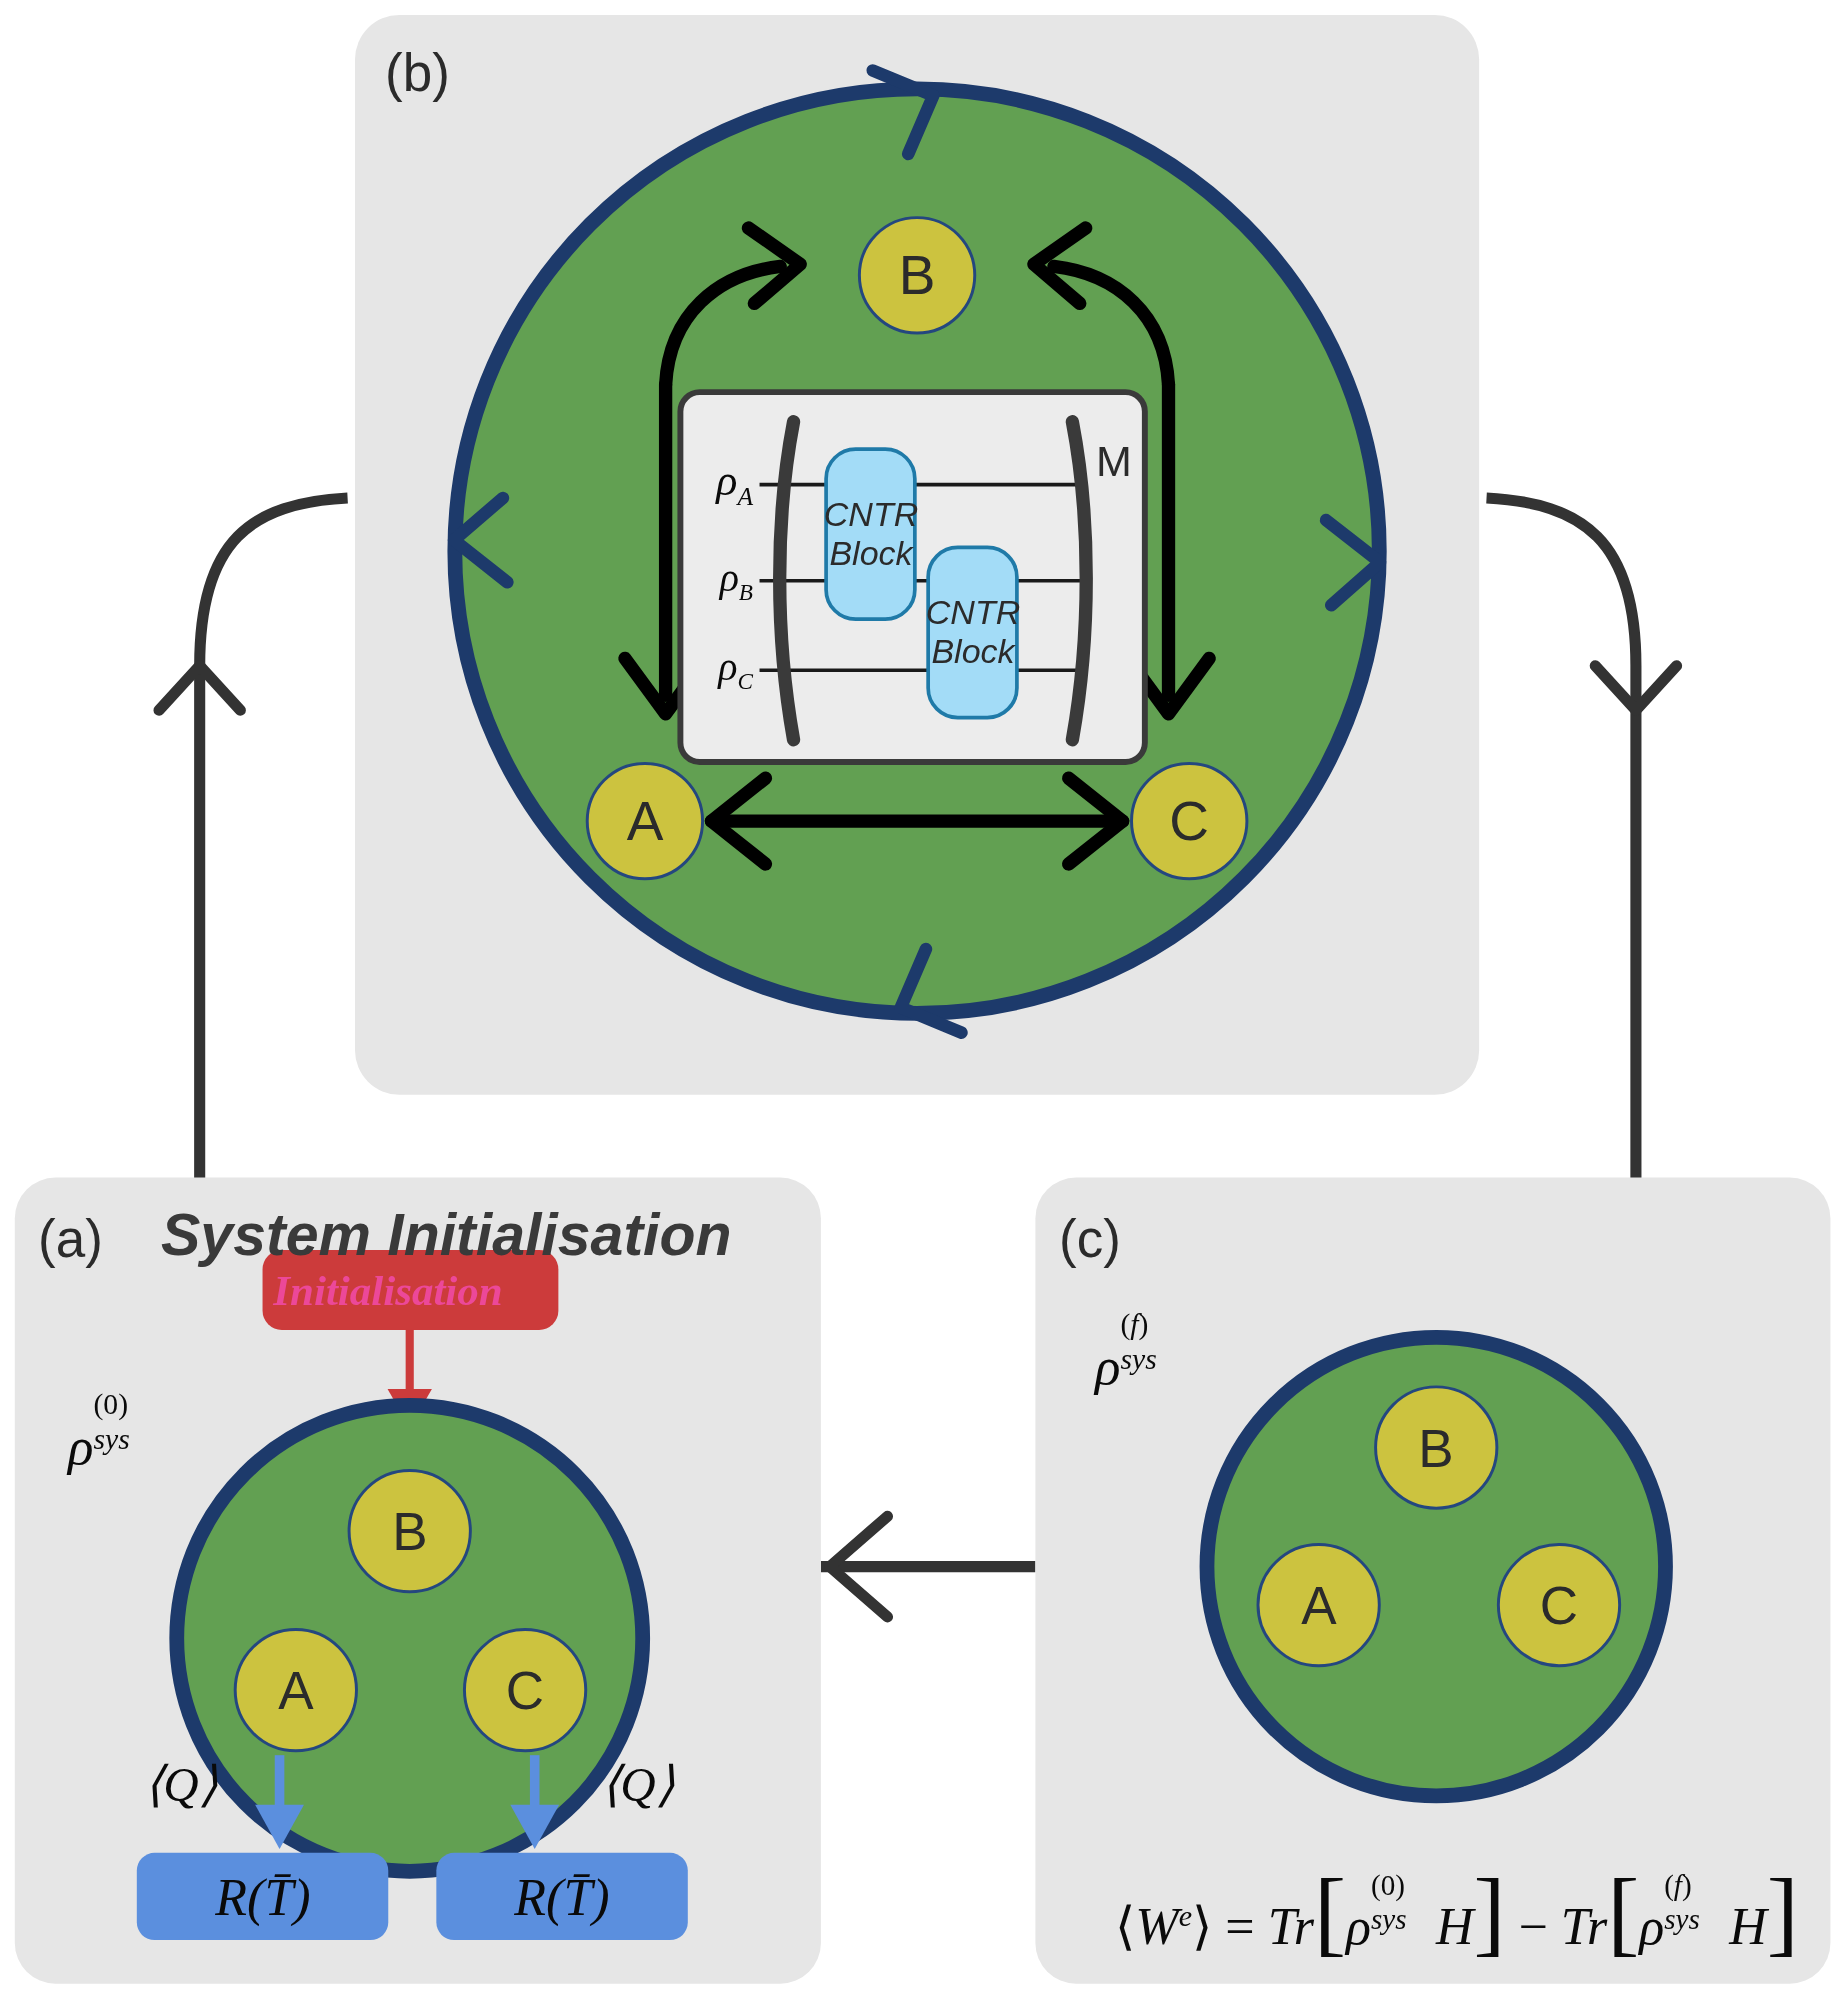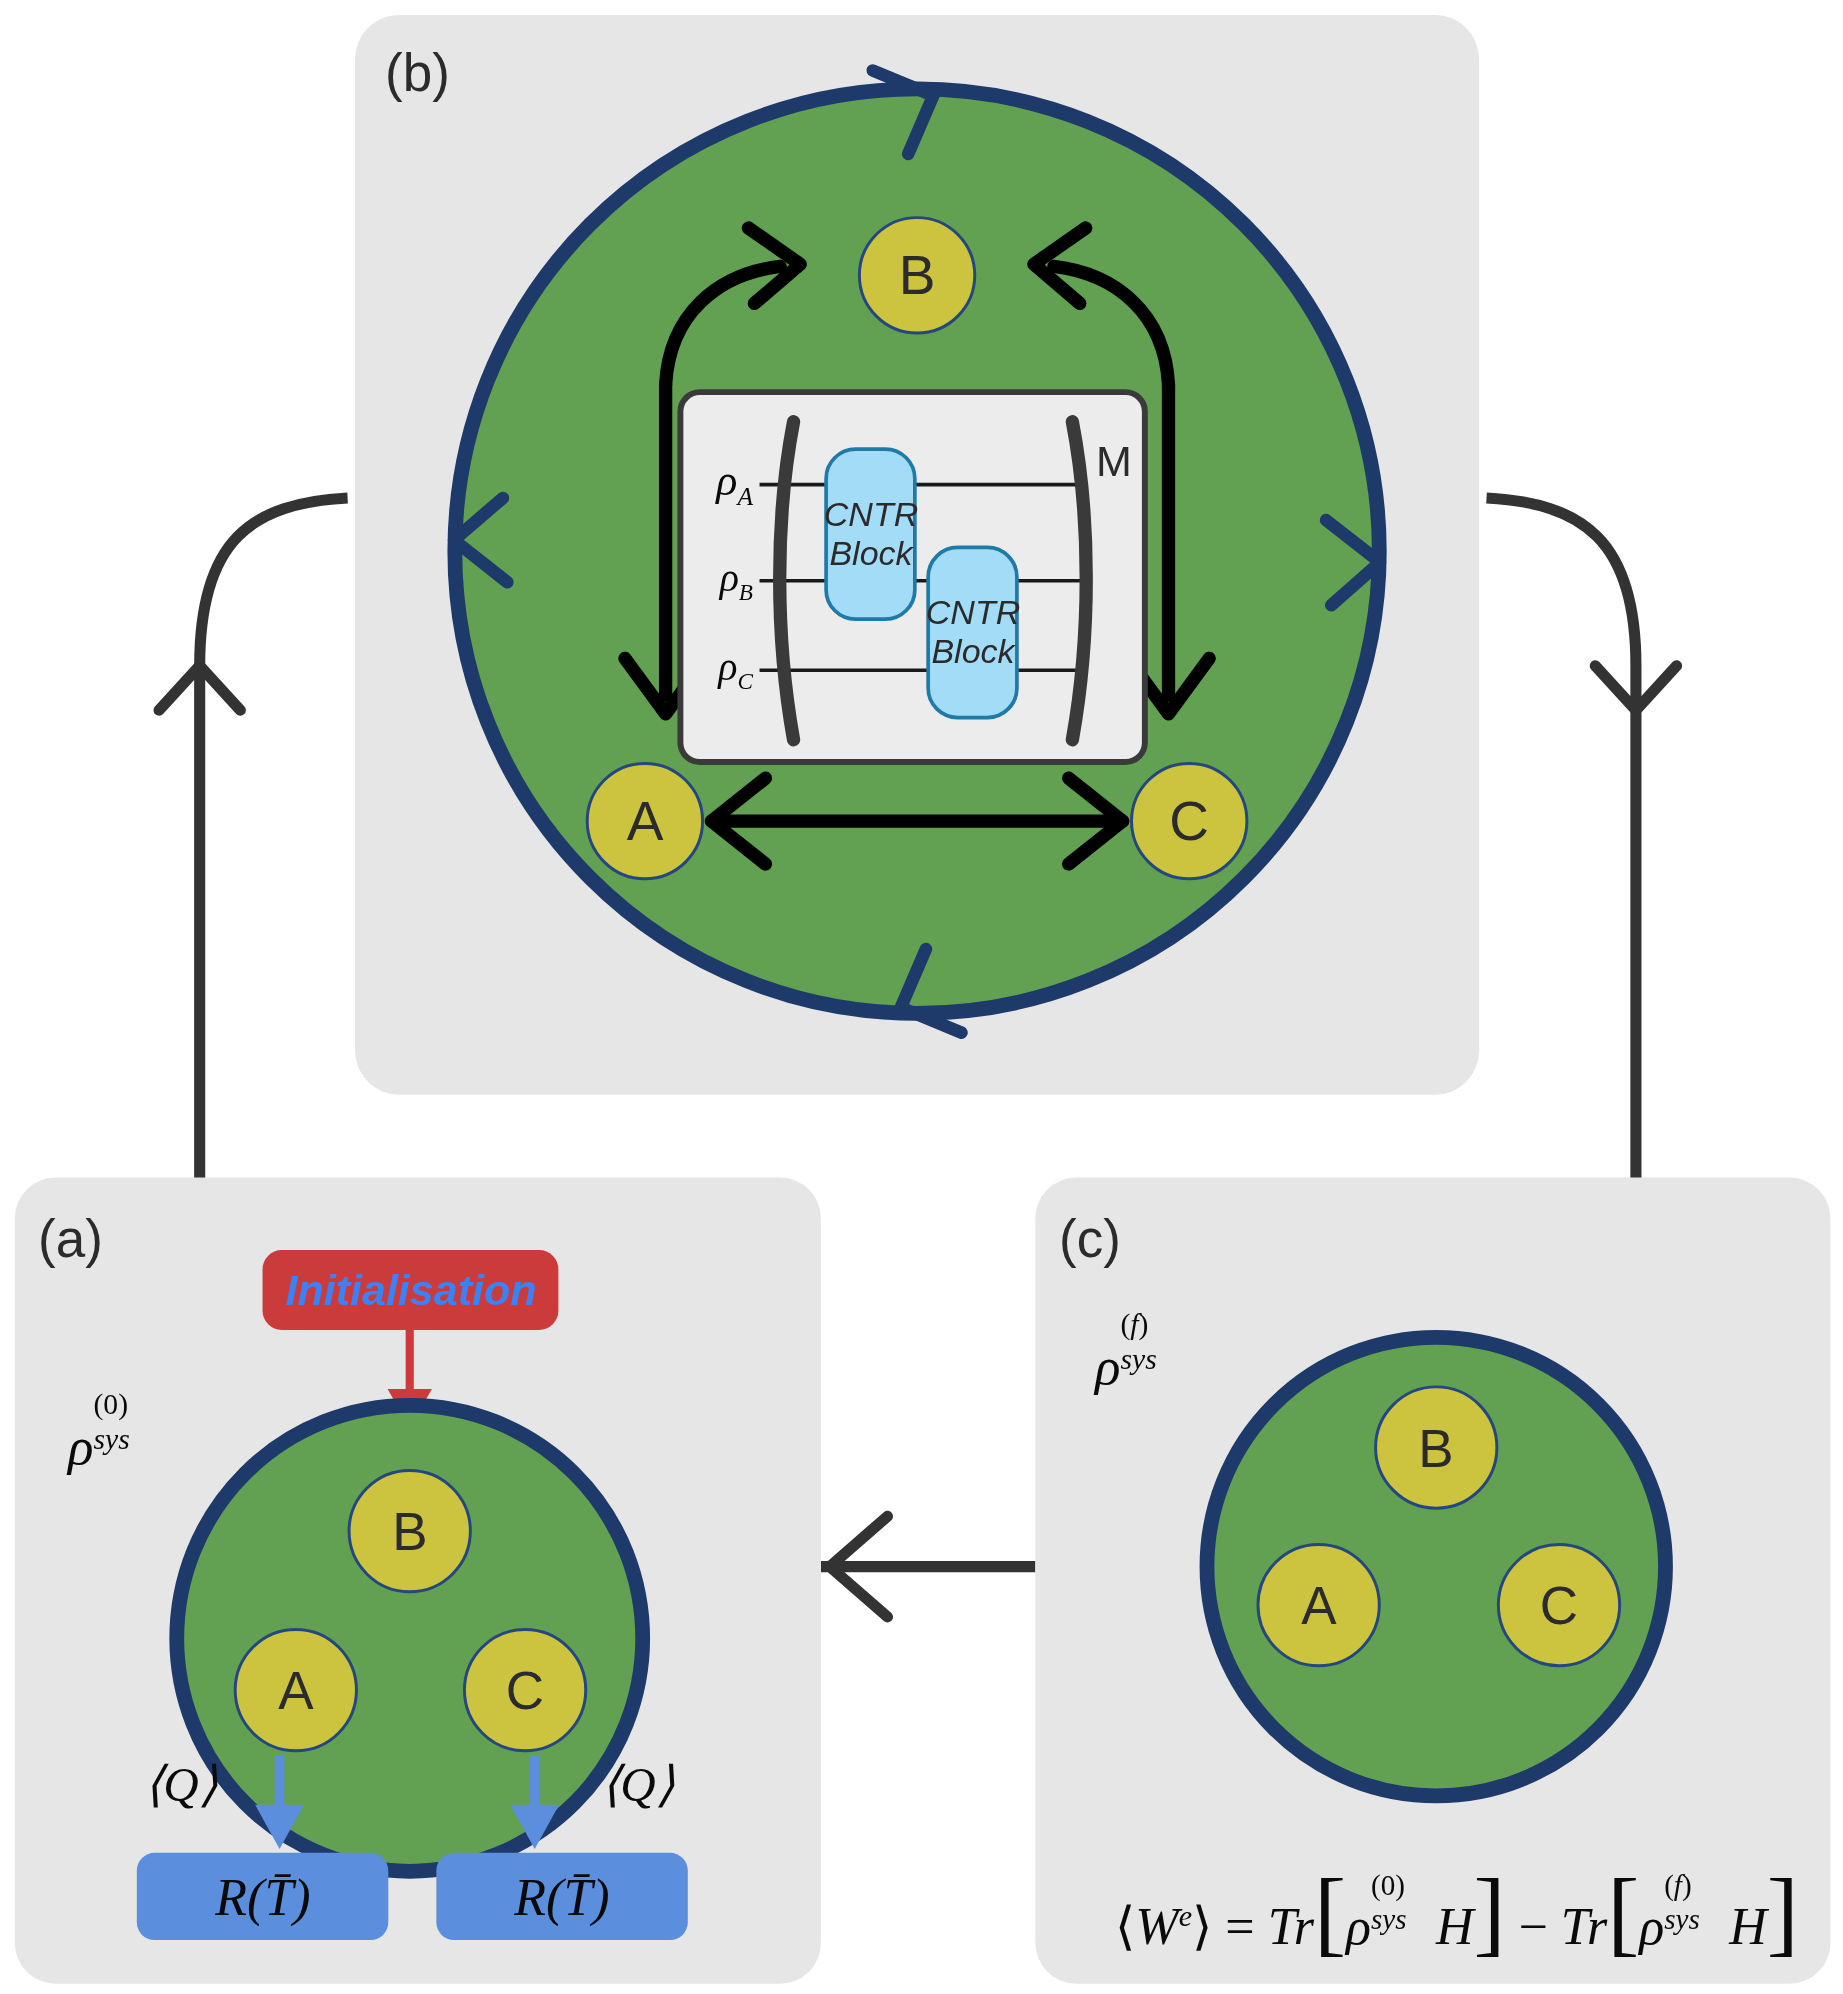--- a/index.html
+++ b/index.html
@@ -248,22 +248,23 @@
     <div>Block</div>
   </div>
   <div class="ov-math" style="left:973px; top:632px; transform:translate(-50%,-50%); font-size:34px; font-family:'Liberation Sans',sans-serif; font-style:italic; color:#2b2b2b; text-align:center; line-height:1.15;">
     <div>CNTR</div>
     <div>Block</div>
   </div>
 
   <div class="ov-math" style="left:1096px; top:440px; font-size:43px; font-family:'Liberation Sans',sans-serif; font-style:normal; color:#2b2b2b;">M</div>
 
   <div class="ov-math" style="left:38px; top:1212px; font-size:53px; font-family:'Liberation Sans',sans-serif; font-style:normal; color:#2b2b2b;">(a)</div>
-
-  <div class="ov-math" style="left:411px; top:1290px; transform:translate(-50%,-50%); font-size:43px; font-family:Liberation Sans, sans-serif; font-style:italic; font-weight:bold; color:#3b82f6;">Initialisation</div>
+  <div class="ov-math" style="left:161px; top:1206px; font-size:59px; font-family:'Liberation Sans',sans-serif; font-style:italic; font-weight:bold; color:#3a3a3a;">System Initialisation</div>
+
+  <div class="ov-math" style="left:388px; top:1290px; transform:translate(-50%,-50%); font-size:43px; font-family:Liberation Serif, serif; font-style:italic; font-weight:bold; color:#ec4899;">Initialisation</div>
 
   <div class="ov-math" style="left:68px; top:1411px; font-size:53px;">
     <span class="mi">ρ</span><span class="supsub"><span class="s-up">(0)</span><span class="s-dn">sys</span></span>
   </div>
 
   <div class="ov-math" style="left:410px; top:1531px; transform:translate(-50%,-50%); font-size:53px; font-family:'Liberation Sans',sans-serif; font-style:normal; color:#2b2b2b;">B</div>
   <div class="ov-math" style="left:296px; top:1690px; transform:translate(-50%,-50%); font-size:53px; font-family:'Liberation Sans',sans-serif; font-style:normal; color:#2b2b2b;">A</div>
   <div class="ov-math" style="left:525px; top:1690px; transform:translate(-50%,-50%); font-size:53px; font-family:'Liberation Sans',sans-serif; font-style:normal; color:#2b2b2b;">C</div>
 
   <div class="qlabel" style="left:181px; top:1784px; transform:translate(-50%,-50%); font-size:49px;">⟨Q⟩</div>

